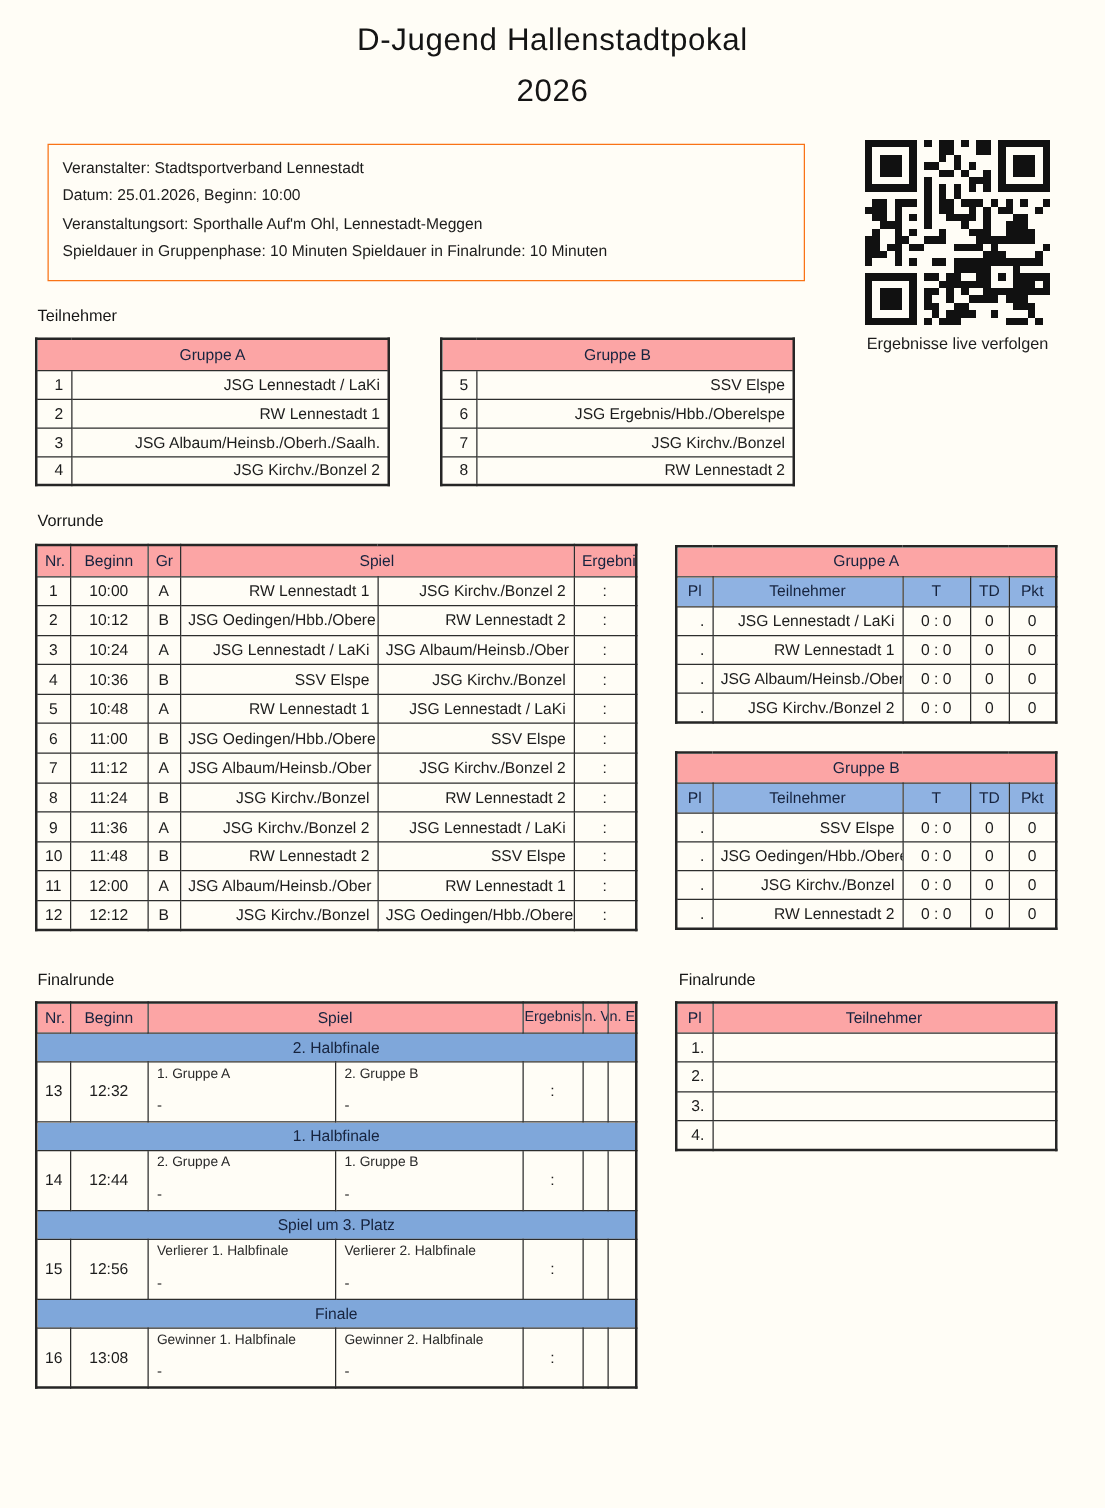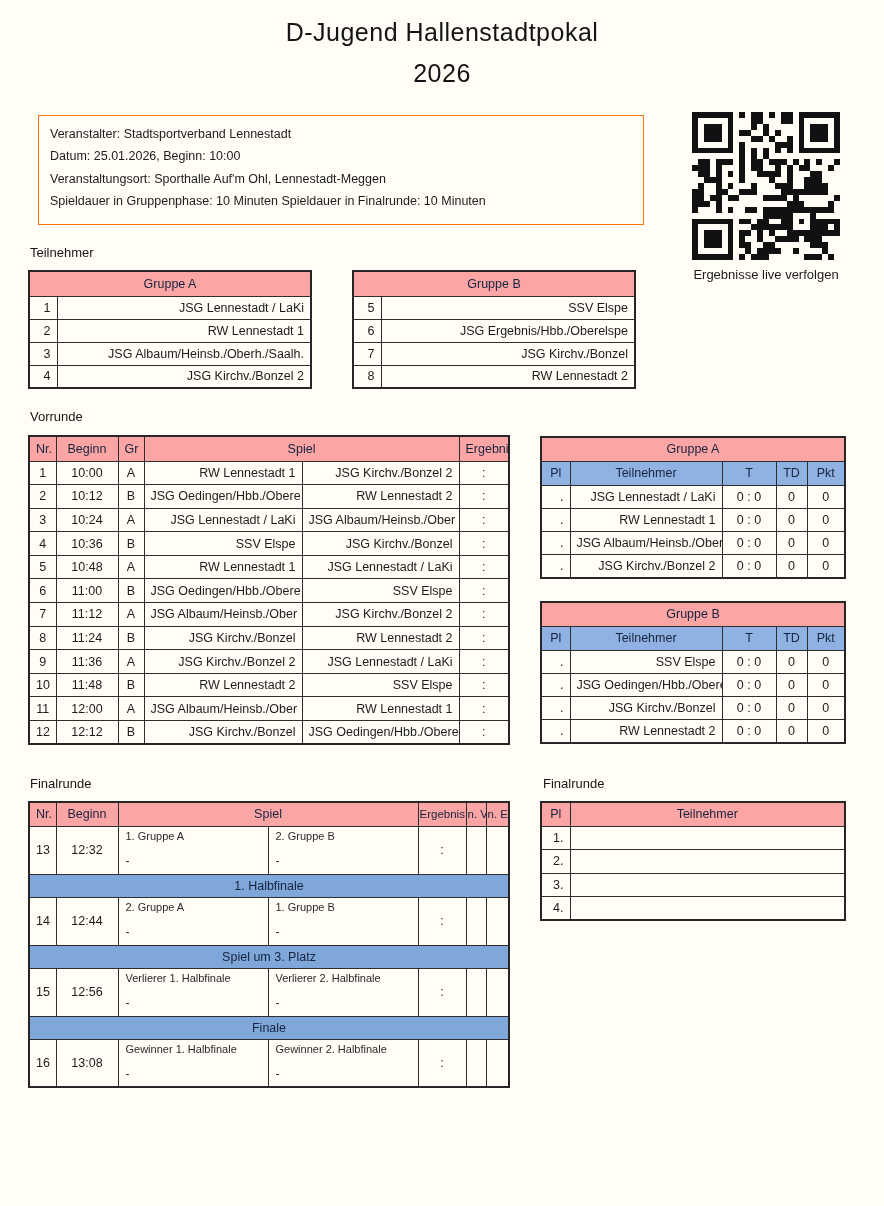--- a/index.html
+++ b/index.html
@@ -725,20 +725,23 @@
       <tr class="h">
         <th class="hdr-dark">Nr.</th>
         <th class="hdr-dark">Beginn</th>
         <th class="hdr-dark" colspan="2">Spiel</th>
         <th class="hdr-dark clip-hd">Ergebnis</th>
         <th class="hdr-dark clip-hd">n. V.</th>
         <th class="hdr-dark clip-hd">n. E.</th>
       </tr>
     </thead>
     <tbody id="final-body">
+        <tr class="band-row">
+          <td class="band" colspan="7">2. Halbfinale</td>
+        </tr>
         <tr class="game">
           <td class="ta-c">13</td>
           <td class="ta-c">12:32</td>
           <td class="team-cell">
             <div class="team-label">1. Gruppe A</div>
             <div class="team-sub">-</div>
           </td>
           <td class="team-cell">
             <div class="team-label">2. Gruppe B</div>
             <div class="team-sub">-</div>

